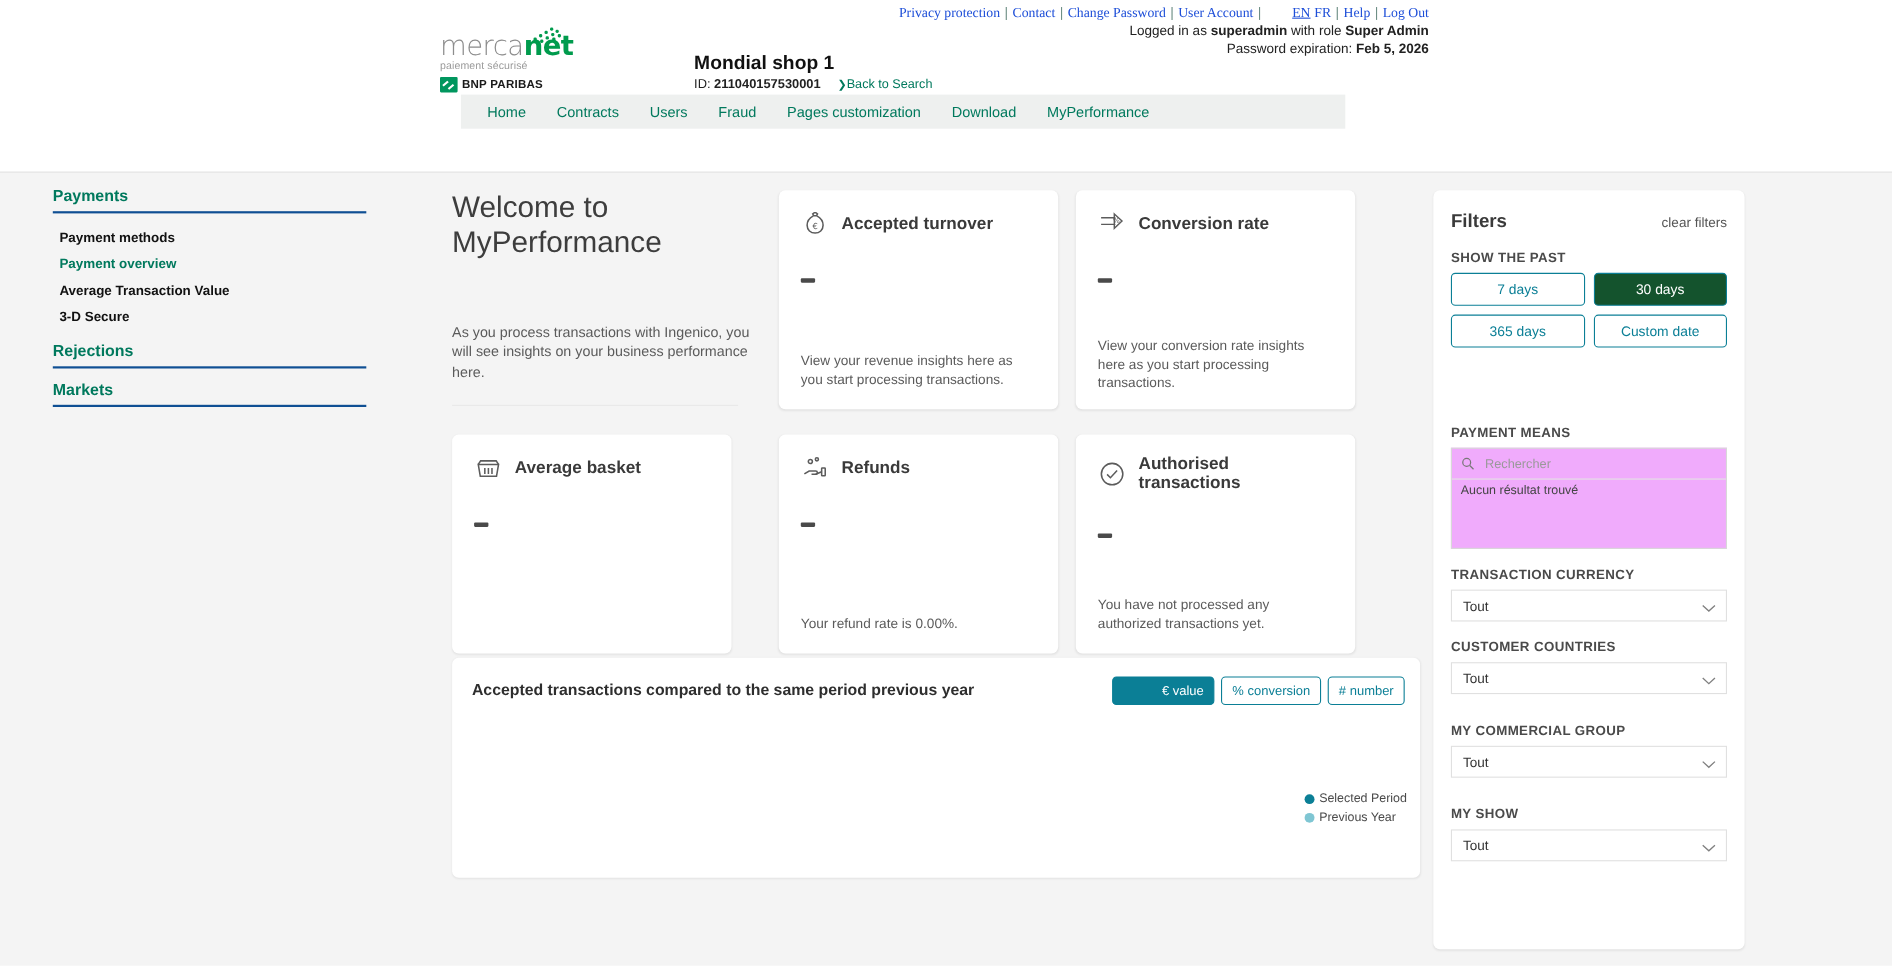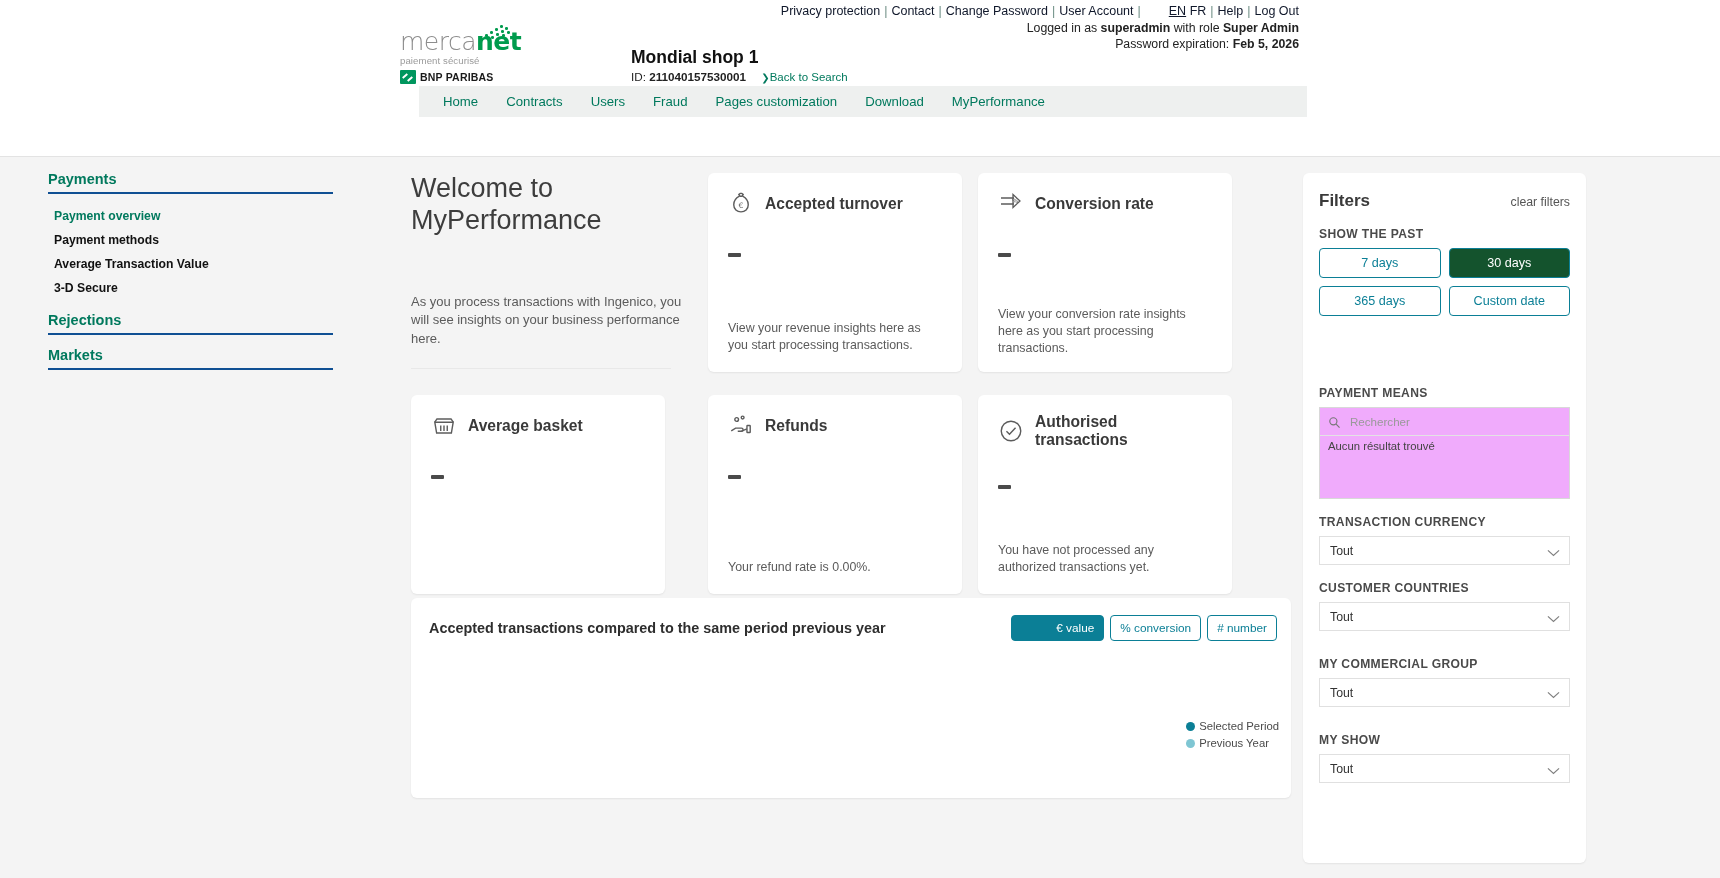--- a/index.html
+++ b/index.html
@@ -13,21 +13,21 @@
   }
 
   
   .topwrap { position:relative; width:1720px; height:145px; background:#ffffff; }
   .header-inner { position:absolute; left:419px; top:0; width:880px; height:145px; }
 
   .util-links {
     position:absolute; right:0; top:4px;
     font-size:12.5px; color:#007a5e; text-align:right; white-space:nowrap;
   }
-  .util-links a { color:#0f172a; text-decoration:none; }
+  .util-links a { color:#1d4ed8; text-decoration:none;font-family:Liberation Serif, serif; }
   .util-links a.active { text-decoration:underline;padding-left:24px; }
   .util-links .sep { color:#6e8f86; margin:0 4px; }
 
   .login-line {
     position:absolute; right:0; top:21px;
     font-size:12.3px; color:#222; text-align:right; white-space:nowrap;
   }
   .login-line b { font-weight:bold; }
   .pw-line {
     position:absolute; right:0; top:37px;
@@ -52,21 +52,21 @@
   .bnp-txt { font-size:10.5px; font-weight:bold; color:#1a1a1a; letter-spacing:.2px; }
 
   .shop-title { position:absolute; left:212px; top:47px; font-size:17.5px; font-weight:bold; color:#111; }
   .shop-id { position:absolute; left:212px; top:70px; font-size:11.7px; color:#222; white-space:nowrap; }
   .shop-id b { font-weight:bold; }
   .back-link { color:#00795d; text-decoration:none; margin-left:12px; font-size:11.5px; }
   .back-link .chev { font-size:10px; }
 
   
   .navbar {
-    position:absolute; left:419px; top:86px; width:888px; height:31px;
+    position:absolute; left:419px; top:86px; width:804px; height:31px;
     background:#eef0ef; display:flex; align-items:center;
   }
   .navbar a {
     color:#00795d; text-decoration:none; font-size:13.2px; padding:0 14px; line-height:31px;
   }
   .navbar a:first-child { padding-left:24px; }
 
   
   .page {
     position:absolute; left:0; top:156px; width:1720px; height:722px;
@@ -235,22 +235,22 @@
     <a href="#">MyPerformance</a>
   </div>
 </div>
 
 <div class="page">
 
   <div class="sidebar">
     <div class="side-group">
       <div class="side-group-title">Payments</div>
       <div class="side-rule"></div>
+      <div class="side-item">Payment methods</div>
       <div class="side-item active">Payment overview</div>
-      <div class="side-item">Payment methods</div>
       <div class="side-item">Average Transaction Value</div>
       <div class="side-item">3-D Secure</div>
     </div>
     <div class="side-group gap2">
       <div class="side-group-title">Rejections</div>
       <div class="side-rule"></div>
     </div>
     <div class="side-group gap2">
       <div class="side-group-title">Markets</div>
       <div class="side-rule"></div>

